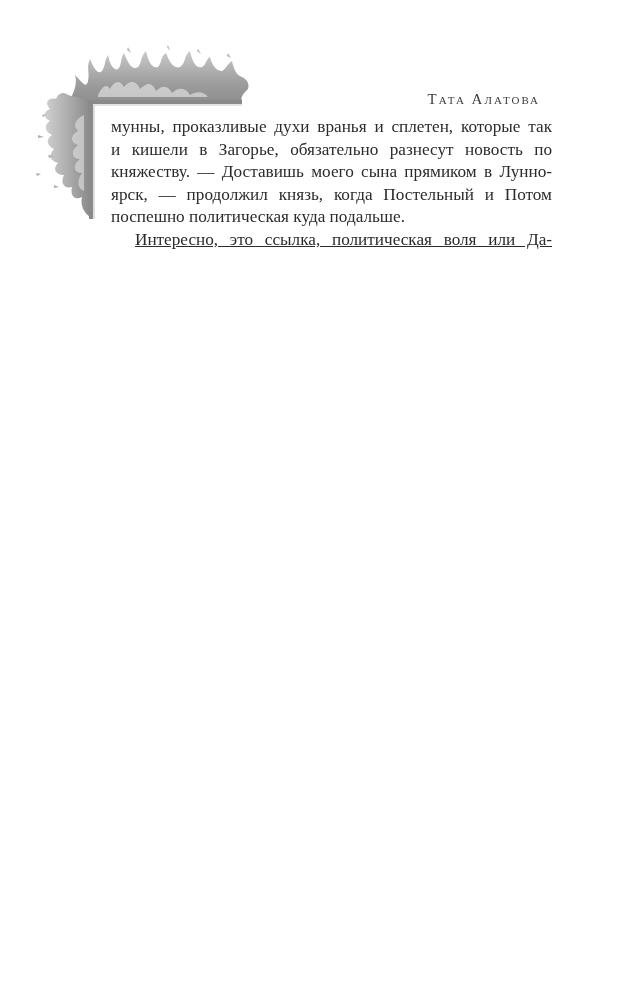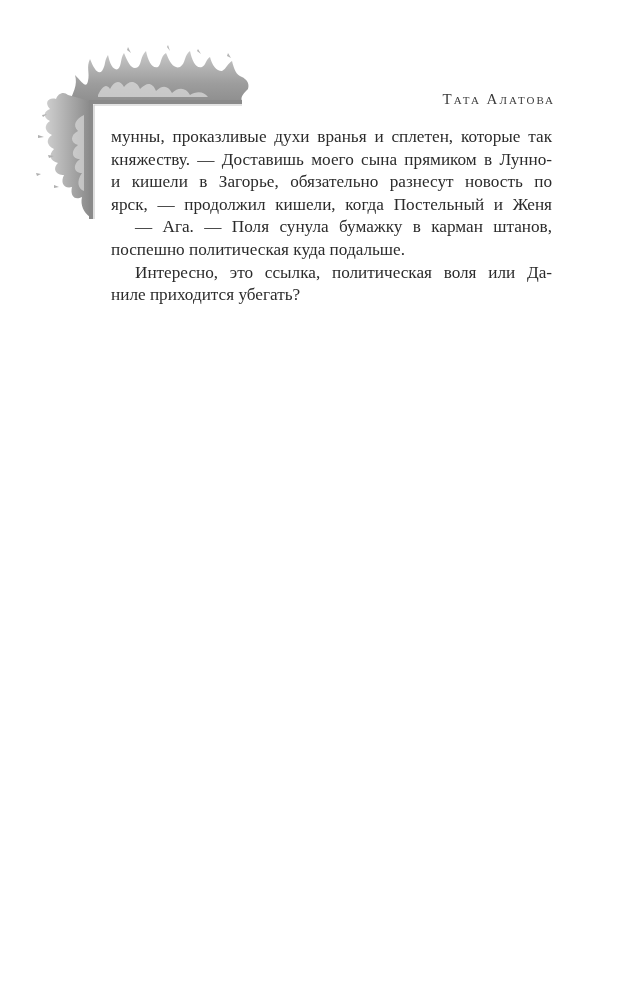--- a/index.html
+++ b/index.html
@@ -17,31 +17,31 @@
     }
     .ornament {
       position: absolute;
       left: 28px;
       top: 45px;
       width: 230px;
       height: 180px;
     }
     .running-head {
       position: absolute;
-      right: 70px;
+      right: 85px;
       top: 91px;
       font-size: 15px;
       letter-spacing: 2px;
       color: #3a3a3a;
       font-variant: small-caps;
     }
     .text-block {
       position: absolute;
       left: 111px;
-      top: 126px;
+      top: 116px;
       width: 441px;
       font-size: 17.2px;
       line-height: 22.6px;
       text-align: justify;
       color: #2b2b2b;
     }
     .text-block p {
       margin: 0;
       text-align: justify;
       text-align-last: left;
@@ -109,25 +109,23 @@
 
   <path fill="none" stroke="#8a8a8a" stroke-width="4" d="M63,174 L63,57 L214,57"></path>
   <path fill="none" stroke="#c8c8c8" stroke-width="1.2" d="M66,174 L66,60 L214,60"></path>
 </svg>
 
 <div class="running-head">Тата Алатова</div>
 
 <div class="text-block">
   <p>
     <span class="line">мунны, проказливые духи вранья и сплетен, которые так</span>
+    <span class="line">и кишели в Загорье, обязательно разнесут новость по</span>
     <span class="line">княжеству. — Доставишь моего сына прямиком в Лунно-</span>
-    <span class="line">и кишели в Загорье, обязательно разнесут новость по</span>
-    <span class="line">ярск, — продолжил кишели, когда Постельный и Женя</span>
+    <span class="line">ярск, — продолжил князь, когда Постельный и Потом</span>
   </p>
   <p class="indent" style="text-indent: 0px;">
-    <span class="line" style="padding-left:24px;">— Ага. — Поля сунула бумажку в карман штанов,</span>
     <span class="line last">поспешно политическая куда подальше.</span>
   </p>
   <p class="indent" style="text-indent: 0px;">
-    <span class="line" style="padding-left:24px;">Интересно, это ссылка, политическая воля или Да-</span>
-    <span class="line last">ниле приходится убегать?</span>
+    <span class="line" style="padding-left:24px;text-decoration:underline;">Интересно, это ссылка, политическая воля или Да-</span>
   </p>
 </div>
 
 </body></html>

